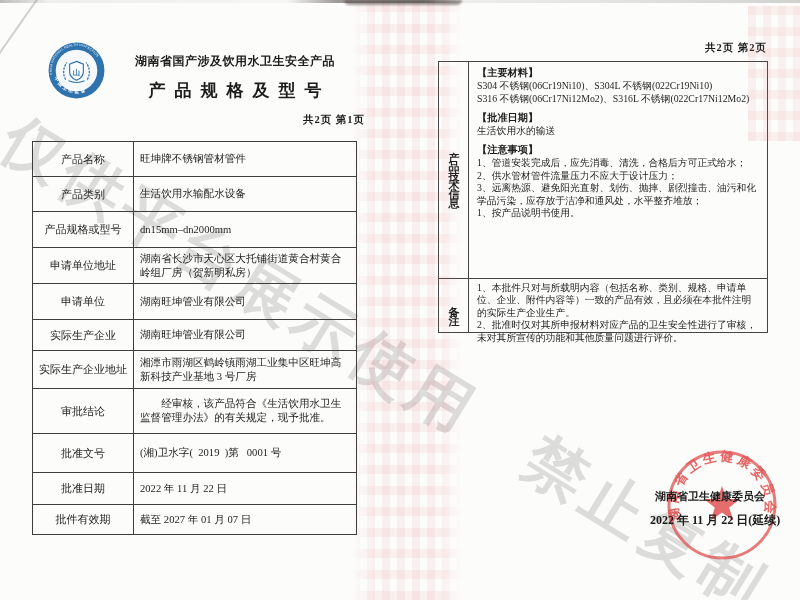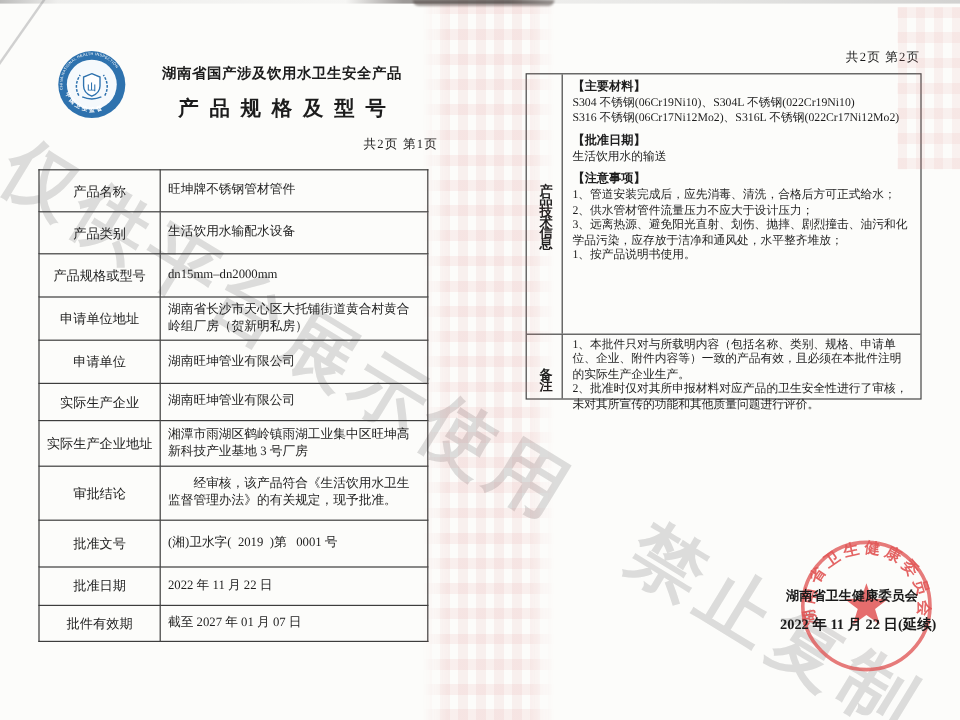--- a/index.html
+++ b/index.html
@@ -32,21 +32,21 @@
       background:rgba(190,190,190,.7);transform:rotate(-55deg);transform-origin:0 50%;}
 
   .page{position:absolute;inset:0;z-index:2;}
 
   
   .emblem{position:absolute;left:48px;top:42px;width:57px;height:57px;}
   .t1{position:absolute;left:104px;top:53px;width:262px;text-align:center;
       font-size:12px;font-weight:bold;letter-spacing:.5px;color:#1c1c1c;}
   .t2{position:absolute;left:104px;top:79px;width:262px;text-align:center;
       font-size:17px;font-weight:bold;letter-spacing:9px;text-indent:9px;color:#1c1c1c;}
-  .pg{position:absolute;width:128px;text-align:right;font-weight:normal;
+  .pg{position:absolute;width:128px;text-align:right;font-weight:bold;
       font-size:10.5px;letter-spacing:1px;color:#1c1c1c;}
   .pg1{left:237px;top:113px;}
   .pg2{left:639px;top:41px;}
 
   table.lic{border-collapse:collapse;position:absolute;left:32px;top:141px;width:325px;
       table-layout:fixed;}
   table.lic td{border:1.2px solid #3d3d3d;padding:1px 6px;vertical-align:middle;}
   table.lic td.l{width:96px;text-align:center;font-size:11px;padding:1px 2px;color:#1e1e1e;}
   table.lic td.v{font-size:10.6px;line-height:13.8px;color:#1e1e1e;}
   table.lic td.v div{white-space:pre-wrap;}

